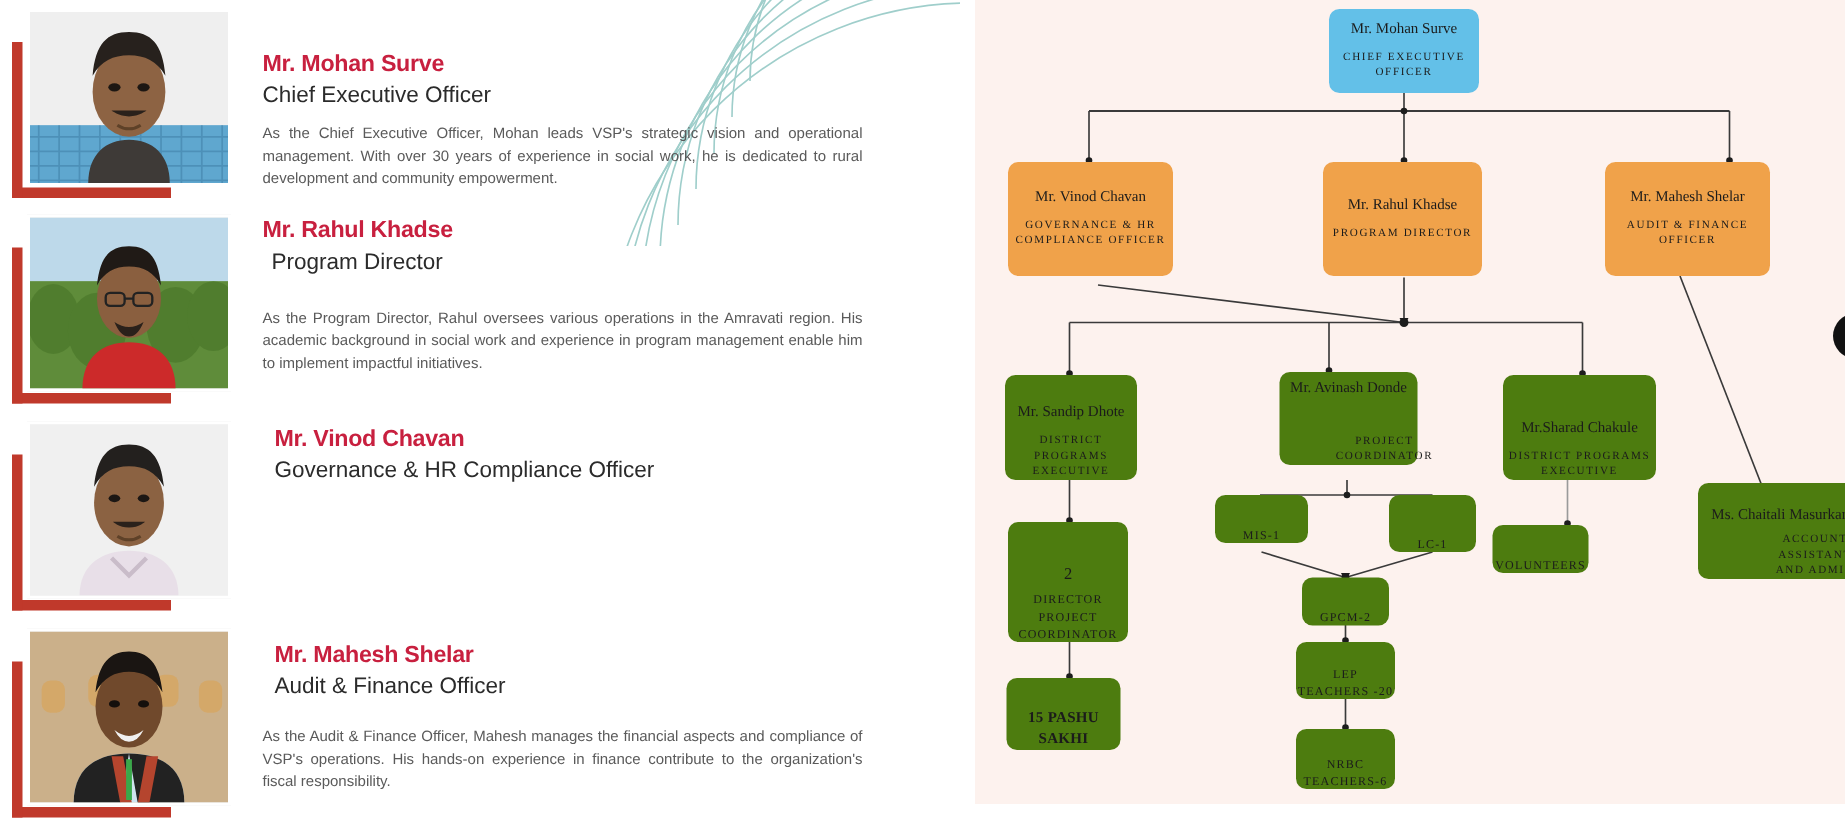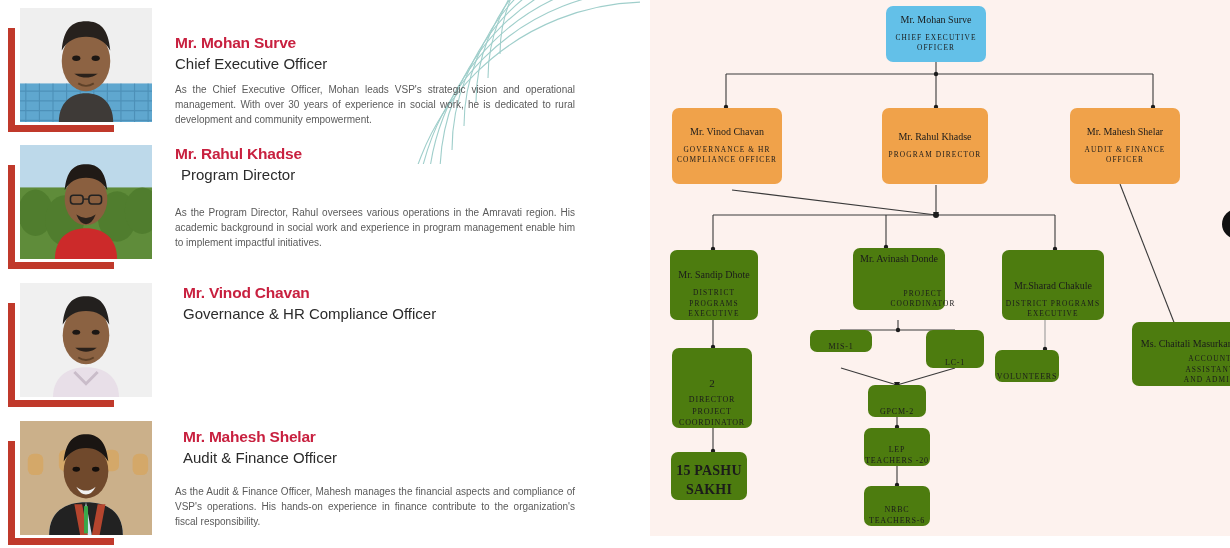--- a/index.html
+++ b/index.html
@@ -35,21 +35,21 @@
   .node{position:absolute;box-sizing:border-box;display:flex;flex-direction:column;
         align-items:center;justify-content:center;text-align:center;
         font-family:"Liberation Serif", serif;color:#1b1b1b;border-radius:7px;}
   .n-blue{background:#63c0e8;}
   .n-orange{background:#f0a24a;}
   .n-green{background:#4d7c0f;justify-content:flex-end;}
   .n-name{font-size:10px;line-height:1.25;}
   .n-title{font-size:7.4px;letter-spacing:1.1px;line-height:1.45;margin-top:6px;}
   .n-title.tight{margin-top:3px;padding-left:48px;}
   .n-solo{font-size:8px;letter-spacing:0.8px;line-height:1.4;}
-  .n-solo.big{font-size:14px;font-weight:bold;letter-spacing:0.2px;}
+  .n-solo.big{font-size:10px;font-weight:bold;letter-spacing:0.2px;}
   .n-num{font-size:11px;line-height:1.2;}
 
   .black-dot{position:absolute;left:1222px;top:209px;width:30px;height:30px;border-radius:50%;background:#111111;}
 </style>
 </head>
 <body>
 
 <div id="root">
 
   <div id="left-panel">
@@ -294,21 +294,21 @@
     <div class="node n-green" style="left:352px;top:250px;width:102px;height:70px;">
       <div class="n-name">Mr.Sharad Chakule</div>
       <div class="n-title">DISTRICT PROGRAMS EXECUTIVE</div>
     </div>
 
     <div class="node n-green" style="left:482px;top:322px;width:108px;height:64px;">
       <div class="n-name">Ms. Chaitali Masurkar</div>
       <div class="n-title tight">ACCOUNT ASSISTANT AND ADMIN</div>
     </div>
 
-    <div class="node n-green" style="left:160px;top:330px;width:62px;height:22px;">
+    <div class="node n-green" style="left:160px;top:330px;width:62px;height:32px;">
       <div class="n-solo">MIS-1</div>
     </div>
     <div class="node n-green" style="left:276px;top:330px;width:58px;height:38px;">
       <div class="n-solo">LC-1</div>
     </div>
 
     <div class="node n-green" style="left:345px;top:350px;width:64px;height:32px;">
       <div class="n-solo">VOLUNTEERS</div>
     </div>
 

